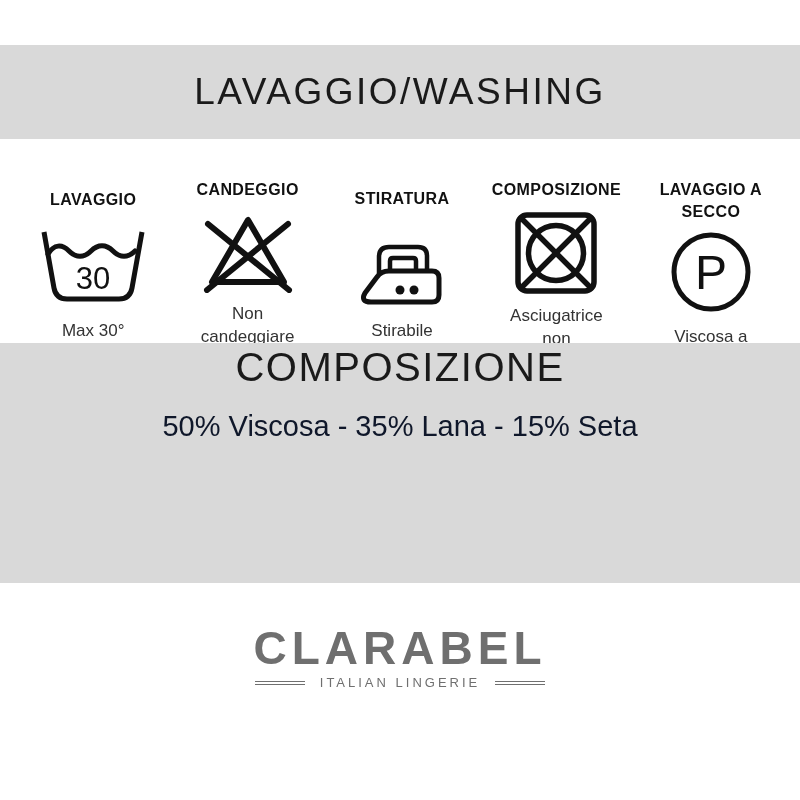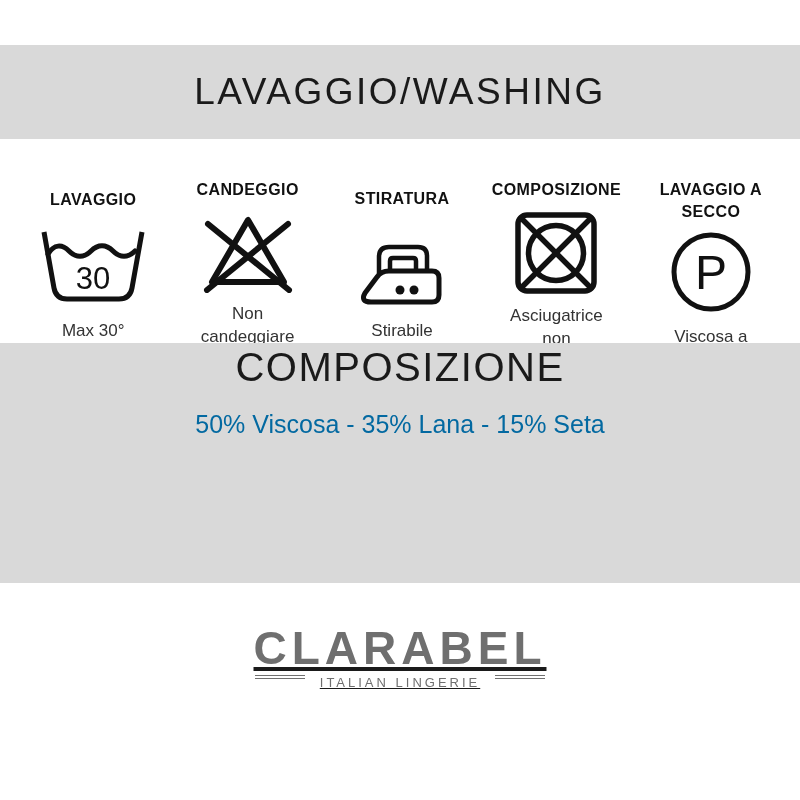--- a/index.html
+++ b/index.html
@@ -77,44 +77,43 @@
   }
   .composition-title {
     font-size: 40px;
     font-weight: 300;
     letter-spacing: 1.5px;
     color: #1a1a1a;
     line-height: 1.2;
   }
   .composition-details {
     margin-top: 18px;
-    font-size: 25px;
+    font-size: 29px;
     font-weight: 400;
-    color: #0369a1;
+    color: #0f172a;
     line-height: 1.2;
   }
 
   
   .footer {
     flex: 1;
     background: #ffffff;
     display: flex; flex-direction: column; align-items: center;
     padding-top: 42px;
-    text-decoration: underline;
   }
   .brand-name {
     font-size: 46px;
     font-weight: 600;
     letter-spacing: 5px;
     color: #6f6f6f;
     line-height: 1;
   }
   .brand-tagline-row {
     margin-top: 4px;
-    display: flex; justify-content: center;
+    display: flex; align-items: center; justify-content: center;
     gap: 15px;
     width: 290px;
   }
   .tagline-line {
     flex: 1;
     height: 4px;
     border-top: 1.5px solid #6f6f6f;
     border-bottom: 1.5px solid #6f6f6f;
   }
   .brand-tagline {

